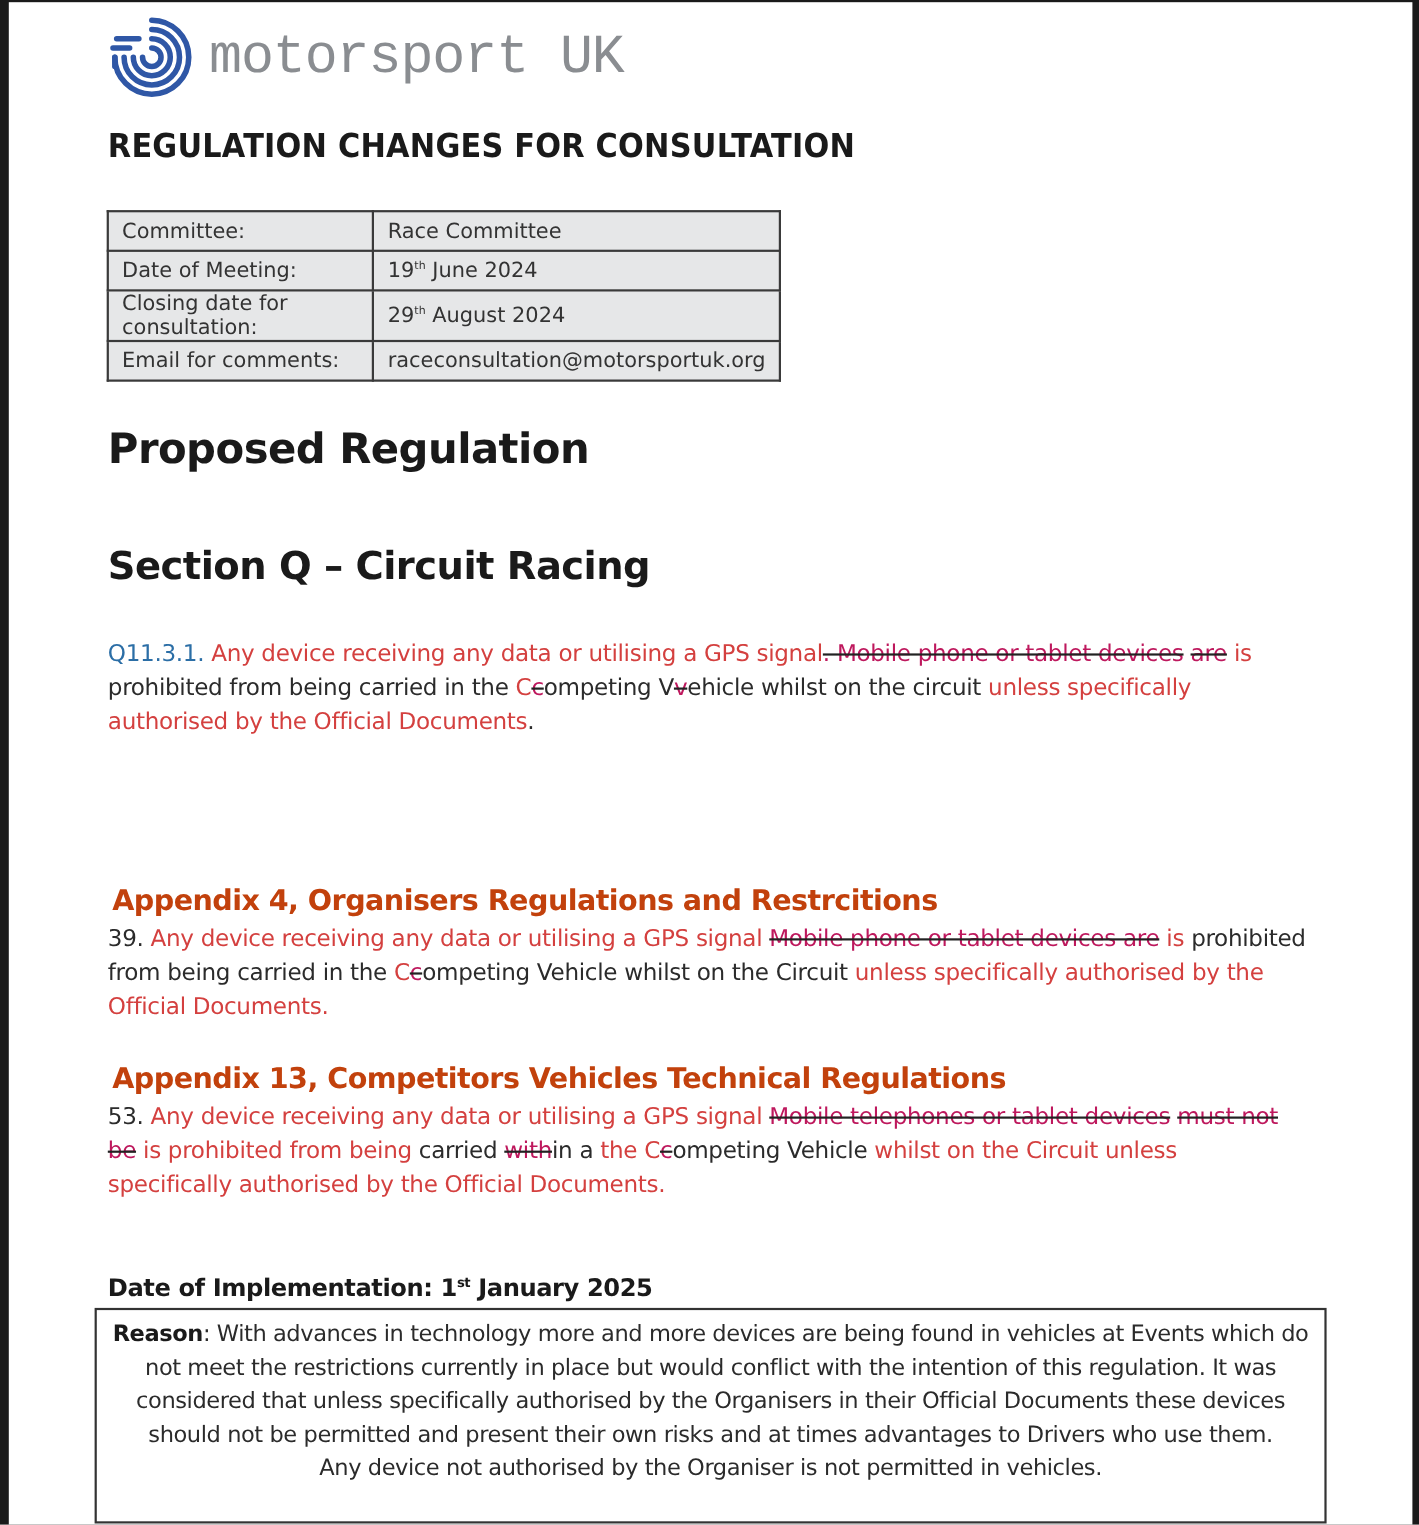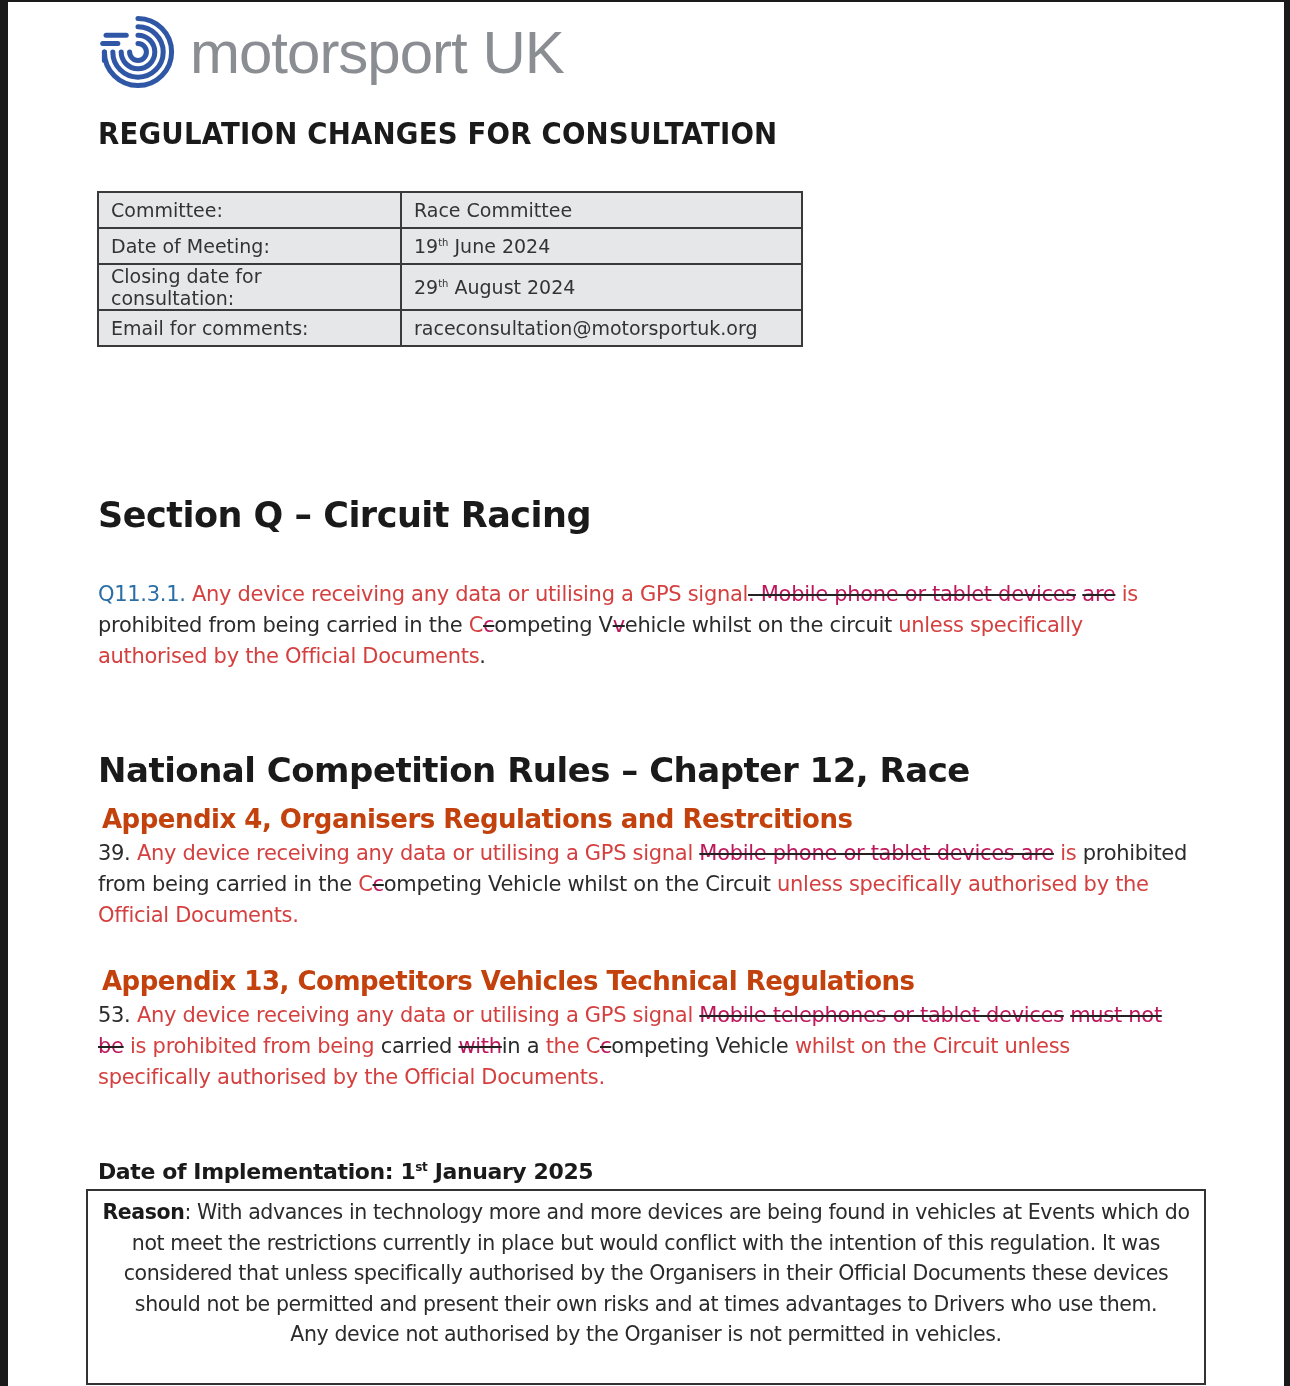--- a/index.html
+++ b/index.html
@@ -10,32 +10,32 @@
       color: #2a2a2a;
     }
     .page {
       position: absolute; left: 8px; top: 2px;
       width: 1276px; height: 1384px;
       background: #ffffff;
     }
     .logo { position: absolute; left: 88px; top: 8px; display: flex; align-items: center; }
     .logo svg { width: 84px; height: 84px; }
     .logo-text {
-      margin-left: 10px; font-size: 60px; color: #8a8d91;
-      letter-spacing: -1px; font-family: Liberation Sans, sans-serif;
+      margin-left: 10px; font-size: 50px; color: #8a8d91;
+      letter-spacing: -1px; font-family: Liberation Mono, monospace;
     }
     .doc-title {
       position: absolute; left: 90px; top: 114px; margin: 0;
       font-size: 30px; font-weight: bold; color: #1a1a1a; letter-spacing: 0.2px;
       font-family: "DejaVu Sans", sans-serif; transform: scaleX(0.92); transform-origin: left;
     }
     table.meta {
       position: absolute; left: 89px; top: 189px;
       border-collapse: collapse; background: #e6e7e8;
-      width: 706px;
+      width: 613px;
     }
     table.meta td {
       border: 2px solid #3a3a3a; height: 34px; padding: 0 12px;
       font-size: 19px; color: #333; font-family: "DejaVu Sans", sans-serif;
       transform-origin: left;
     }
     table.meta td.k { width: 277px; }
     table.meta sup { font-size: 10px; }
     h1.h-proposed {
       position: absolute; left: 90px; top: 384px; margin: 0;
@@ -121,25 +121,25 @@
       <td class="k">Closing date for consultation:</td>
       <td><span>29</span><sup>th</sup><span> August 2024</span></td>
     </tr>
     <tr>
       <td class="k">Email for comments:</td>
       <td>raceconsultation@motorsportuk.org</td>
     </tr>
   </tbody>
     </table>
 
+  <h1 class="h-proposed">Proposed Regulation</h1>
   <h2 class="h-section">Section Q – Circuit Racing</h2>
 
   <p class="para p-q"><span class="ref">Q11.3.1.</span><span class="ins"> Any device receiving any data or utilising a GPS signal</span><span class="del">. Mobile phone or tablet devices</span><span> </span><span class="del">are</span><span class="ins"> is</span><span> prohibited from being carried in the </span><span class="ins">C</span><span class="del">c</span><span>ompeting </span><span>V</span><span class="del">v</span><span>ehicle whilst on the circuit </span><span class="ins">unless specifically authorised by the Official Documents</span><span>.</span></p>
 
-  <h2 class="h-ncr">National Competition Rules – Chapter 12, Race</h2>
   <h3 class="h-app h-app4">Appendix 4, Organisers Regulations and Restrcitions</h3>
   <p class="para p-39"><span>39. </span><span class="ins">Any device receiving any data or utilising a GPS signal</span><span> </span><span class="del">Mobile phone or tablet devices are</span><span class="ins"> is</span><span> prohibited from being carried in the </span><span class="ins">C</span><span class="del">c</span><span>ompeting Vehicle whilst on the Circuit </span><span class="ins">unless specifically authorised by the Official Documents.</span></p>
 
   <h3 class="h-app h-app13">Appendix 13, Competitors Vehicles Technical Regulations</h3>
   <p class="para p-53"><span>53. </span><span class="ins">Any device receiving any data or utilising a GPS signal</span><span> </span><span class="del">Mobile telephones or tablet devices</span><span> </span><span class="del">must not be</span><span> </span><span class="ins">is prohibited from being</span><span> carried </span><span class="del">with</span><span>in a </span><span class="ins">the C</span><span class="del">c</span><span>ompeting Vehicle </span><span class="ins">whilst on the Circuit unless specifically authorised by the Official Documents.</span></p>
 
   <p class="impl"><span>Date of Implementation: </span><span>1</span><sup>st</sup><span> January 2025</span></p>
 
   <div class="reason-box">
     <b>Reason</b><span>:  With advances in technology more and more devices are being found in vehicles at Events which do not meet the restrictions currently in place but would conflict with the intention of this regulation.  It was considered that unless specifically authorised by the Organisers in their Official Documents these devices should not be permitted and present their own risks and at times advantages to Drivers who use them.</span><br>

